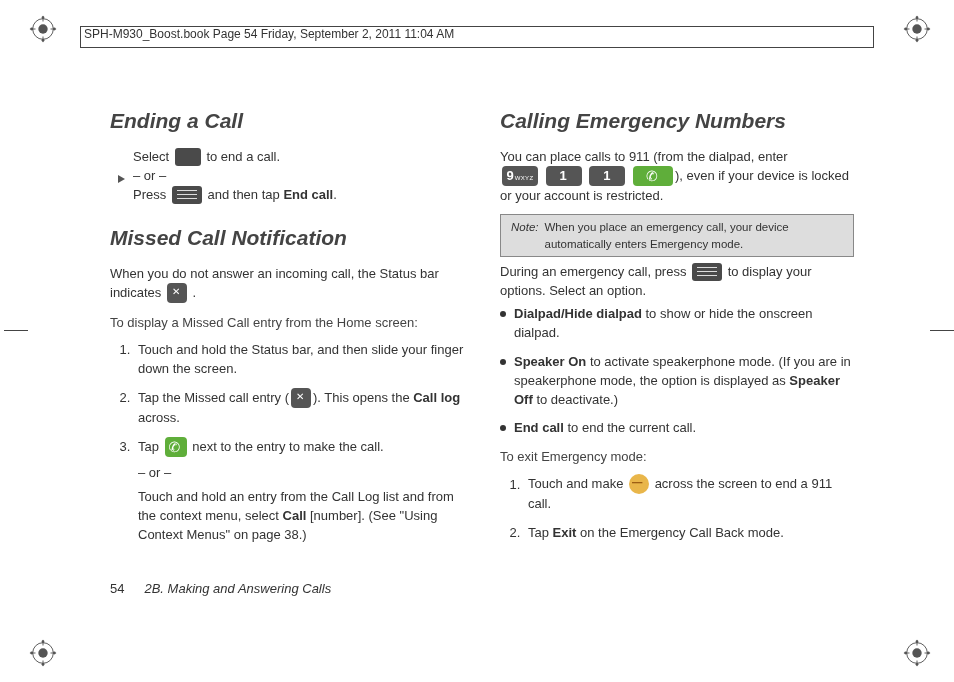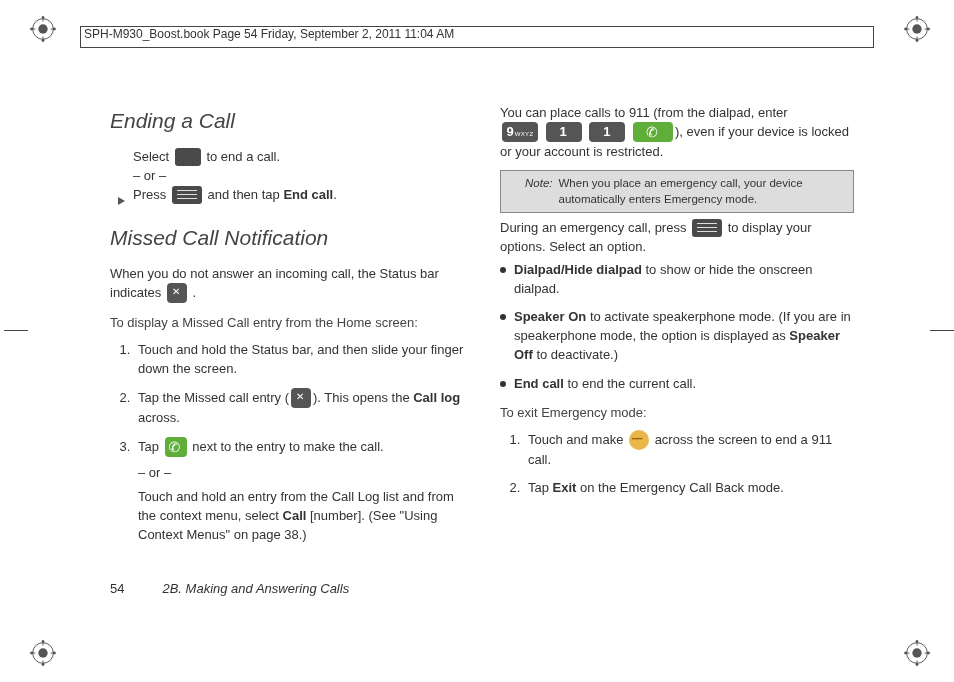--- a/index.html
+++ b/index.html
@@ -52,33 +52,33 @@
   }
   .col {
     flex: 1 1 0;
     font-size: 13px;
     line-height: 1.45;
     color: #333;
   }
   h2.section {
     font-family: Arial, sans-serif;
     font-style: italic;
-    font-weight: 400;
+    font-weight: 700;
     font-size: 21px;
     color: #444;
     margin: 6px 0 12px 0;
   }
   .sub-italic {
     font-size: 13px;
     color: #444;
     margin: 10px 0 8px 0;
   }
   .bullet-row {
     display: flex;
-    align-items: flex-end;
+    align-items: center;
     gap: 8px;
     margin: 4px 0 4px 8px;
   }
   .tri {
     width: 0; height: 0;
     border-top: 4px solid transparent;
     border-bottom: 4px solid transparent;
     border-left: 7px solid #555;
     margin-top: 5px;
     flex: 0 0 auto;
@@ -145,35 +145,35 @@
     width:20px; height:20px; border-radius:50%;
     background:#e9b64a; position:relative; top:-1px;
   }
   .icon.end-circle::after{
     content:"⏤"; color:#9a5b12; font-size:13px; font-weight:700;
     position:absolute; left:3px; top:-1px;
   }
   .note-box {
     border: 1px solid #888;
     background: #ddd;
-    padding: 4px 8px 4px 24px;
+    padding: 4px 8px 4px 10px;
     font-size: 11.5px;
     color:#333;
     margin: 8px 0 6px 0;
     display:flex; gap:6px;
   }
   .note-box .nlabel{ font-style: italic; flex:0 0 auto;}
   .footer {
     position: absolute;
     bottom: 86px;
     left: 110px;
     font-size: 13px;
     font-style: italic;
     color:#333;
-    display:flex; gap:38px;
+    display:flex; gap:20px;
   }
   .footer .pn { font-style: normal; }
   p{ margin:4px 0;}
 </style>
 </head>
 <body>
 
 <div class="ornament orn-tl">
   <svg viewBox="0 0 32 32">
       <circle cx="16" cy="16" r="11" fill="none" stroke="#555" stroke-width="1"></circle>
@@ -272,20 +272,21 @@
         <span> next to the entry to make the call.</span>
         <div class="sub">– or –</div>
         <div class="sub">
           <span>Touch and hold an entry from the Call Log list and from the context menu, select </span><span class="bold">Call</span><span> [number]. (See "Using Context Menus" on page 38.)</span>
         </div>
       </li>
     </ol>
   </div>
 
   <div class="col">
+    <h2 class="section">Calling Emergency Numbers</h2>
 
     <p>
       <span>You can place calls to 911 (from the dialpad, enter </span><br>
       <span class="icon key"><span class="big">9</span><span class="sm">WXYZ</span></span>
       <span class="icon key"><span class="big">1</span></span>
       <span class="icon key"><span class="big">1</span></span>
       <span class="icon phone-green wide"></span><span>), even if your device is locked or your account is restricted.</span>
     </p>
 
     <div class="note-box">

